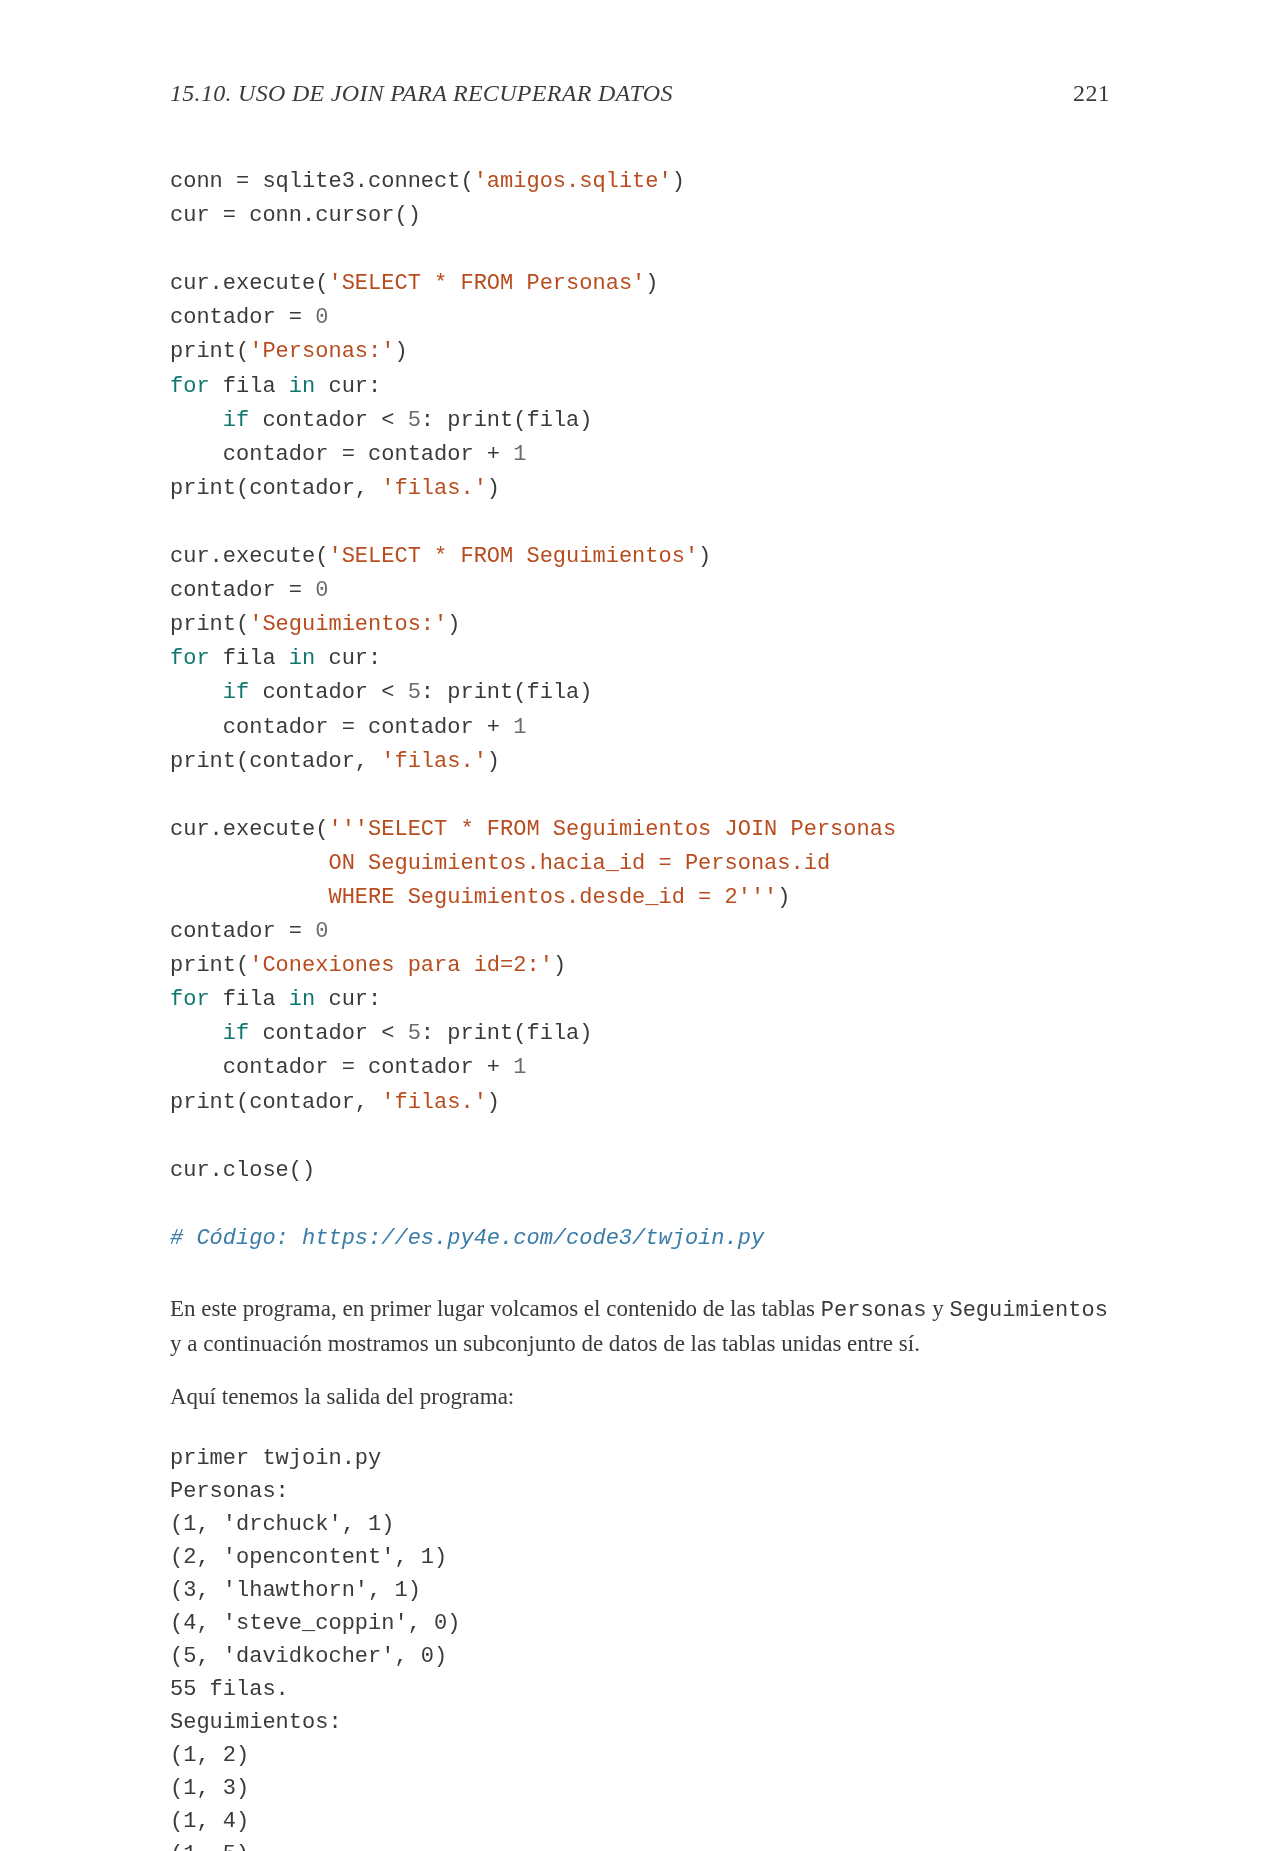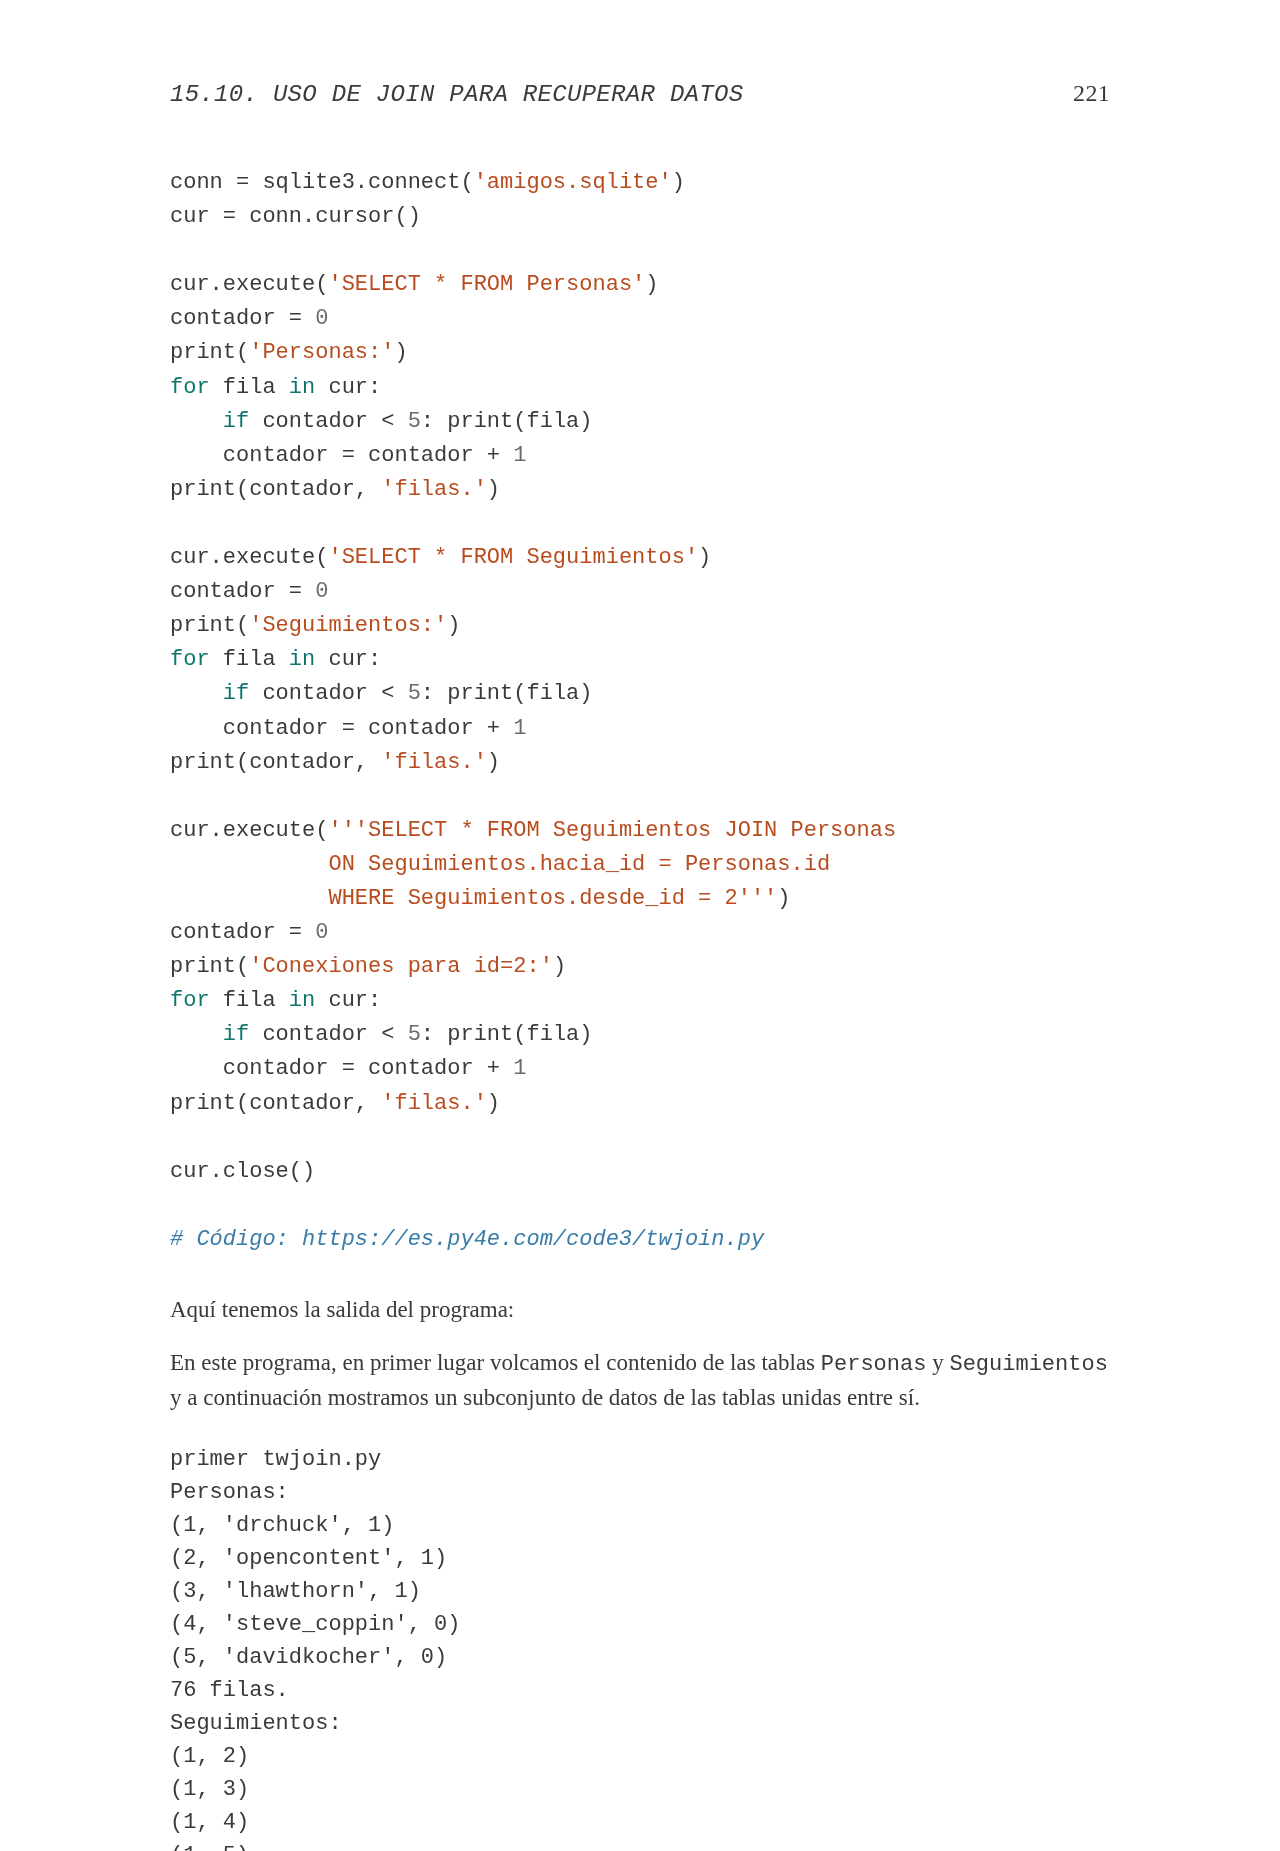--- a/index.html
+++ b/index.html
@@ -22,21 +22,20 @@
     align-items: baseline;
     font-style: italic;
     font-size: 24px;
     color: #3b3b3b;
     margin-bottom: 58px;
     letter-spacing: 0.3px;
     font-family: Georgia, 'Times New Roman', serif;
   }
   .header-title {
     text-align: right;
-    font-family: Liberation Mono, monospace;
   }
   .header-page {
     font-style: normal;
     font-family: Liberation Serif, serif;
   }
   .code-block {
     font-family: 'Courier New', Courier, monospace;
     font-size: 22px;
     line-height: 1.55;
     white-space: pre;
@@ -104,33 +103,33 @@
 <span><span>print(</span><span class="str">'Conexiones para id=2:'</span><span>)</span></span>
 <span><span class="kw">for</span><span> fila </span><span class="kw">in</span><span> cur:</span></span>
 <span><span>    </span><span class="kw">if</span><span> contador &lt; </span><span class="num">5</span><span>: print(fila)</span></span>
 <span><span>    </span><span>contador = contador + </span><span class="num">1</span></span>
 <span><span>print(contador, </span><span class="str">'filas.'</span><span>)</span></span>
 
 <span>cur.close()</span>
 
 <span class="comment"># Código: https://es.py4e.com/code3/twjoin.py</span></div>
 
-  <div class="body-text">Aquí tenemos la salida del programa:</div>
-
   <div class="body-text">
     <span>En este programa, en primer lugar volcamos el contenido de las tablas </span><span class="mono">Personas</span><span> y </span><span class="mono">Seguimientos</span><span> y a continuación mostramos un subconjunto de datos de las tablas unidas entre sí.</span>
   </div>
+
+  <div class="body-text">Aquí tenemos la salida del programa:</div>
 
   <div class="output-block"><span>primer twjoin.py</span>
 <span>Personas:</span>
 <span>(1, 'drchuck', 1)</span>
 <span>(2, 'opencontent', 1)</span>
 <span>(3, 'lhawthorn', 1)</span>
 <span>(4, 'steve_coppin', 0)</span>
 <span>(5, 'davidkocher', 0)</span>
-<span>76 filas.</span>
+<span>55 filas.</span>
 <span>Seguimientos:</span>
 <span>(1, 2)</span>
 <span>(1, 3)</span>
 <span>(1, 4)</span>
 <span>(1, 5)</span></div>
 
 </div>
 
 </body></html>

